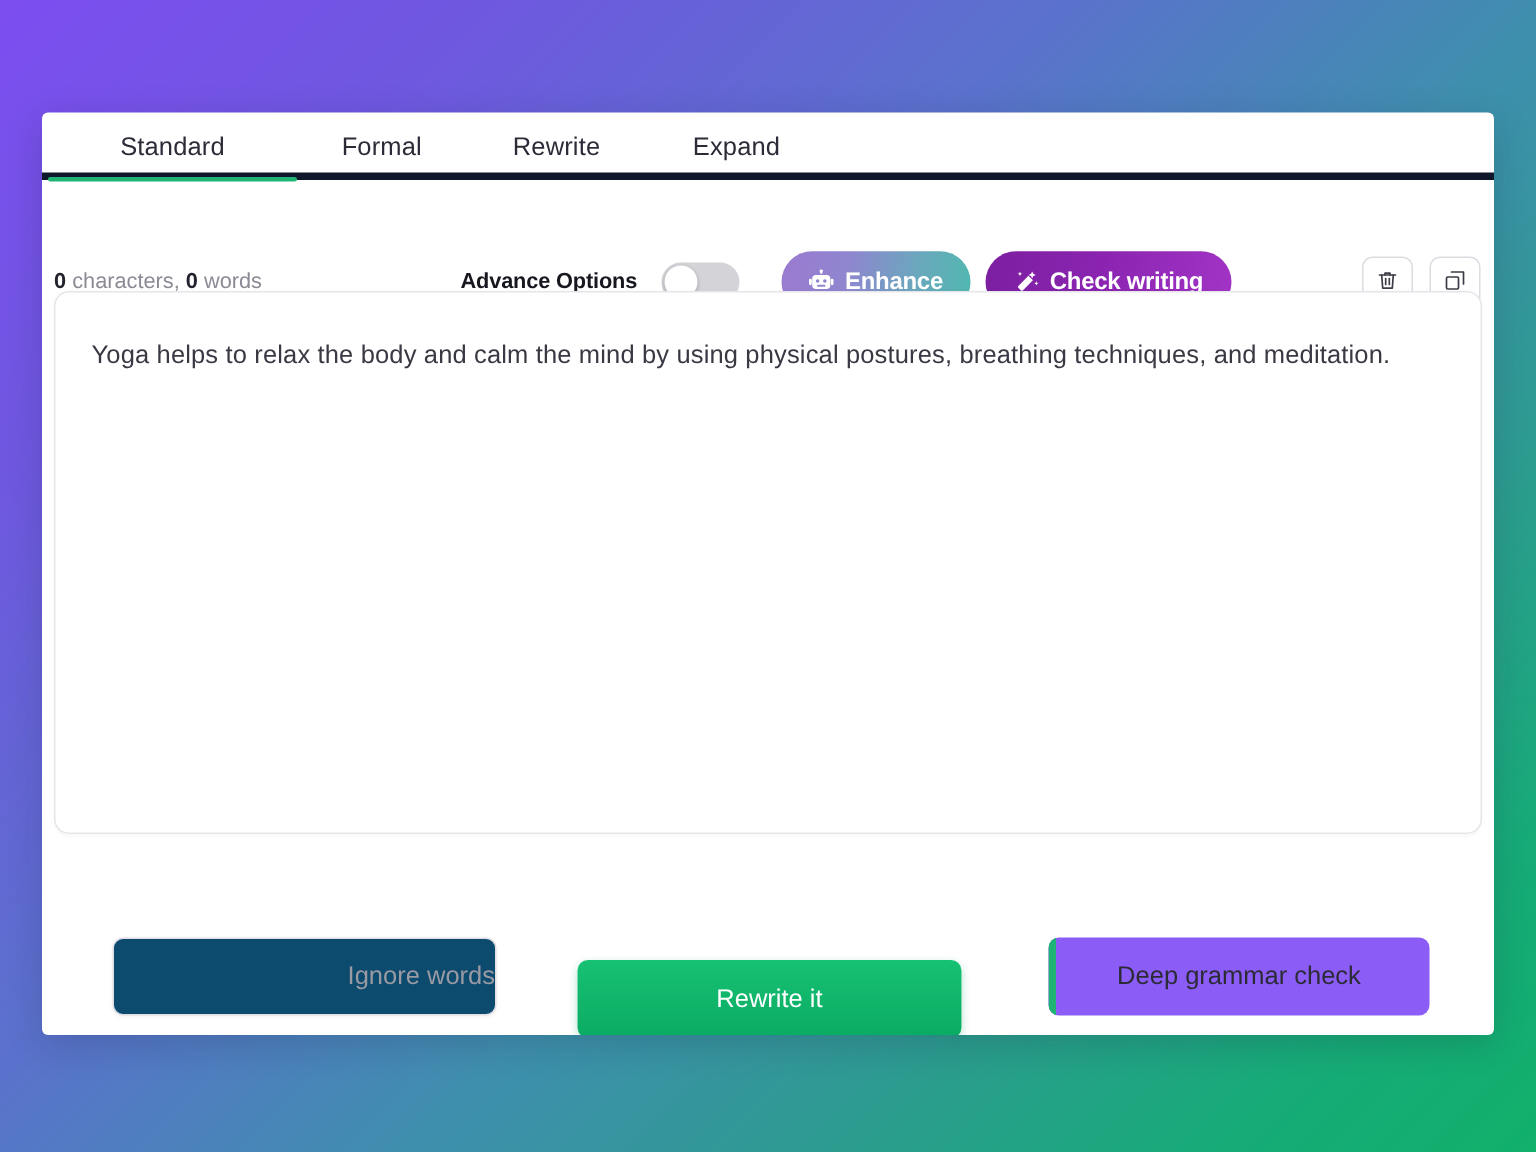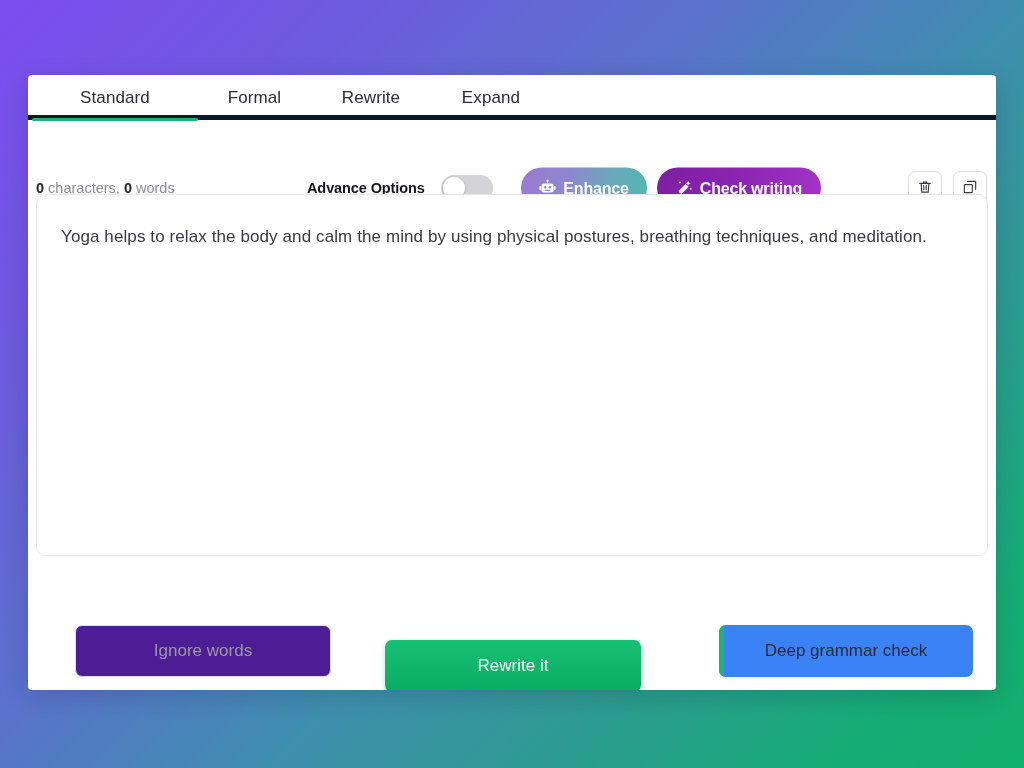--- a/index.html
+++ b/index.html
@@ -215,43 +215,43 @@
     font-size: 17px;
     font-family: inherit;
     cursor: pointer;
     display: flex;
     align-items: center;
     justify-content: center;
   }
   .btn-ignore {
     left: 47px;
     width: 256px;
-    background: #4c1d95;
+    background: #0c4a6e;
     border: 1px solid #dedee4;
     color: #9a9aa4;
     box-shadow: 0 1px 3px rgba(0,0,0,0.05);
+    justify-content: flex-end;
   }
   .btn-rewrite {
     left: 357px;
     width: 256px;
     background: linear-gradient(180deg, #17c173 0%, #0aab63 100%);
     border: none;
     color: #ffffff;
     box-shadow: 0 2px 6px rgba(10,160,95,0.28);
     margin-top: 15px;
   }
   .btn-deep {
     left: 671px;
     width: 254px;
-    background: #3b82f6;
+    background: #8b5cf6;
     border: none;
     color: #2b2b36;
     position: absolute;
     overflow: hidden;
-    margin-left: 20px;
   }
   .btn-deep::before {
     content: "";
     position: absolute;
     left: 0; top: 0; bottom: 0;
     width: 5px;
     background: #1fb473;
   }
 </style>
 </head>

